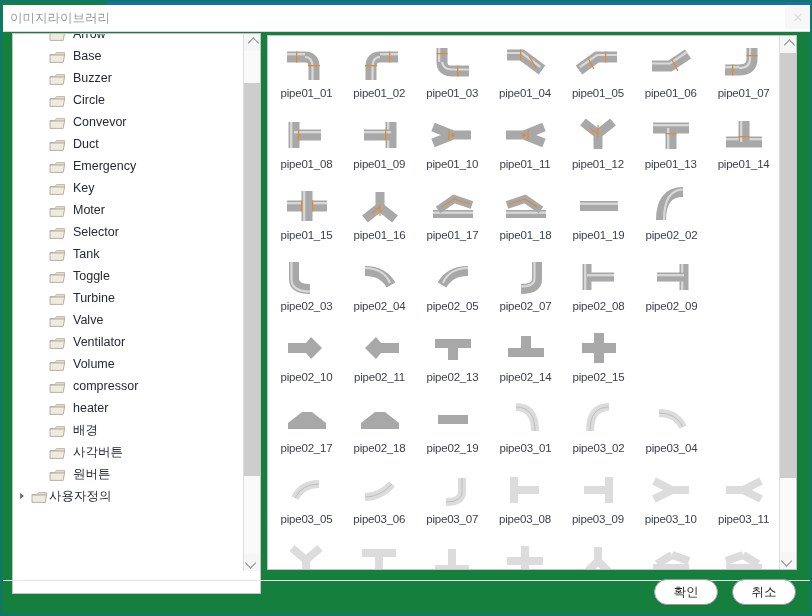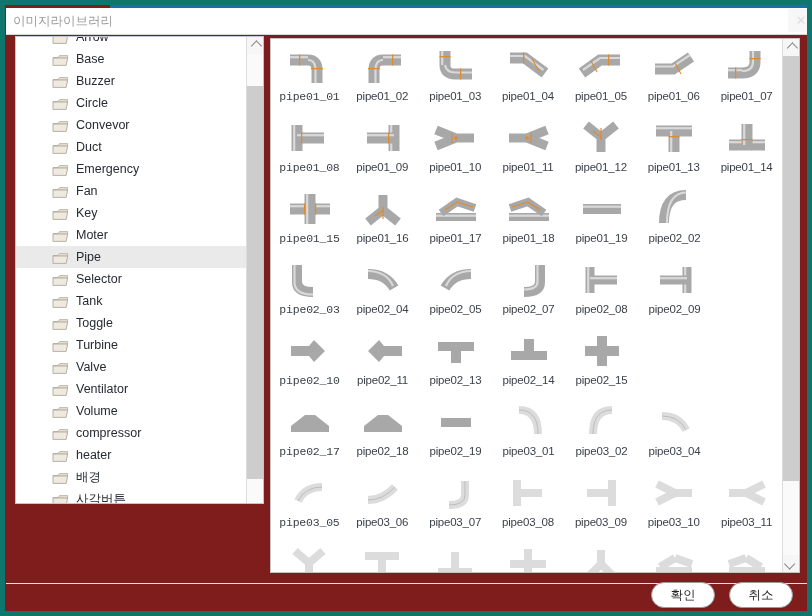--- a/index.html
+++ b/index.html
@@ -14,22 +14,22 @@
     overflow: hidden;
     position: relative;
     -webkit-font-smoothing: antialiased;
   }
 
   
   #window {
     position: absolute;
     left: 0; top: 0;
     width: 812px; height: 616px;
-    background: #7f1d1d;
-    border: 5px solid #0f766e;
+    background: #15803d;
+    border: 2px solid #0f766e;
     box-sizing: border-box;
     overflow: hidden;
   }
 
   
   #accent-line {
     position: absolute;
     left: 105px; top: 0;
     width: 707px; height: 3px;
     background: #1a6fab;
@@ -63,21 +63,21 @@
     font-size: 13px;
     background: #f7f7f7;
     cursor: pointer;
     user-select: none;
   }
 
   
   #tree-panel {
     position: absolute;
     left: 10px; top: 31px;
-    width: 249px; height: 468px;
+    width: 249px; height: 561px;
     background: #ffffff;
     border: 1px solid #c4c4c4;
     box-sizing: border-box;
     overflow: hidden;
   }
   #tree-list {
     position: absolute;
     left: 0; top: 0;
     width: 231px; height: 537px;
     overflow: hidden;
@@ -185,21 +185,21 @@
   }
   .grid-cell {
     width: 71px;
     margin-left: 2px;
     display: flex;
     flex-direction: column;
     align-items: center;
     justify-content: flex-start;
     cursor: default;
   }
-  .grid-cell:first-child { margin-left: 3px; font-family: Liberation Mono, monospace; }
+  .grid-cell:first-child { margin-left: 3px; }
   .cell-icon {
     width: 52px;
     height: 44px;
     display: flex;
     align-items: center;
     justify-content: center;
     margin-top: 2px;
   }
   .cell-label {
     font-size: 11.5px;
@@ -298,42 +298,28 @@
               <path d="M1 3.5 L6 3.5 L7.4 1.6 L15.6 1.6 L15.6 4.2 L1 4.2 Z" fill="#e6e1d6" stroke="#b9b2a3" stroke-width="0.9"></path>
               <path d="M1 4.0 L15.6 4.0 L14.2 11.4 L1 11.4 Z" fill="#efeae0" stroke="#b0a99a" stroke-width="0.9"></path>
             </svg></span>
           <span class="tree-label">Emergency</span>
         </div>
         <div class="tree-item">
           <span class="folder-icon"><svg width="17" height="13" viewBox="0 0 17 13">
               <path d="M1 3.5 L6 3.5 L7.4 1.6 L15.6 1.6 L15.6 4.2 L1 4.2 Z" fill="#e6e1d6" stroke="#b9b2a3" stroke-width="0.9"></path>
               <path d="M1 4.0 L15.6 4.0 L14.2 11.4 L1 11.4 Z" fill="#efeae0" stroke="#b0a99a" stroke-width="0.9"></path>
             </svg></span>
-          <span class="tree-label">Fan</span>
-        </div>
-        <div class="tree-item">
-          <span class="folder-icon"><svg width="17" height="13" viewBox="0 0 17 13">
-              <path d="M1 3.5 L6 3.5 L7.4 1.6 L15.6 1.6 L15.6 4.2 L1 4.2 Z" fill="#e6e1d6" stroke="#b9b2a3" stroke-width="0.9"></path>
-              <path d="M1 4.0 L15.6 4.0 L14.2 11.4 L1 11.4 Z" fill="#efeae0" stroke="#b0a99a" stroke-width="0.9"></path>
-            </svg></span>
           <span class="tree-label">Key</span>
         </div>
         <div class="tree-item">
           <span class="folder-icon"><svg width="17" height="13" viewBox="0 0 17 13">
               <path d="M1 3.5 L6 3.5 L7.4 1.6 L15.6 1.6 L15.6 4.2 L1 4.2 Z" fill="#e6e1d6" stroke="#b9b2a3" stroke-width="0.9"></path>
               <path d="M1 4.0 L15.6 4.0 L14.2 11.4 L1 11.4 Z" fill="#efeae0" stroke="#b0a99a" stroke-width="0.9"></path>
             </svg></span>
           <span class="tree-label">Moter</span>
-        </div>
-        <div class="tree-item selected">
-          <span class="folder-icon"><svg width="17" height="13" viewBox="0 0 17 13">
-              <path d="M1 3.5 L6 3.5 L7.4 1.6 L15.6 1.6 L15.6 4.2 L1 4.2 Z" fill="#e6e1d6" stroke="#b9b2a3" stroke-width="0.9"></path>
-              <path d="M1 4.0 L15.6 4.0 L14.2 11.4 L1 11.4 Z" fill="#efeae0" stroke="#b0a99a" stroke-width="0.9"></path>
-            </svg></span>
-          <span class="tree-label">Pipe</span>
         </div>
         <div class="tree-item">
           <span class="folder-icon"><svg width="17" height="13" viewBox="0 0 17 13">
               <path d="M1 3.5 L6 3.5 L7.4 1.6 L15.6 1.6 L15.6 4.2 L1 4.2 Z" fill="#e6e1d6" stroke="#b9b2a3" stroke-width="0.9"></path>
               <path d="M1 4.0 L15.6 4.0 L14.2 11.4 L1 11.4 Z" fill="#efeae0" stroke="#b0a99a" stroke-width="0.9"></path>
             </svg></span>
           <span class="tree-label">Selector</span>
         </div>
         <div class="tree-item">
           <span class="folder-icon"><svg width="17" height="13" viewBox="0 0 17 13">

